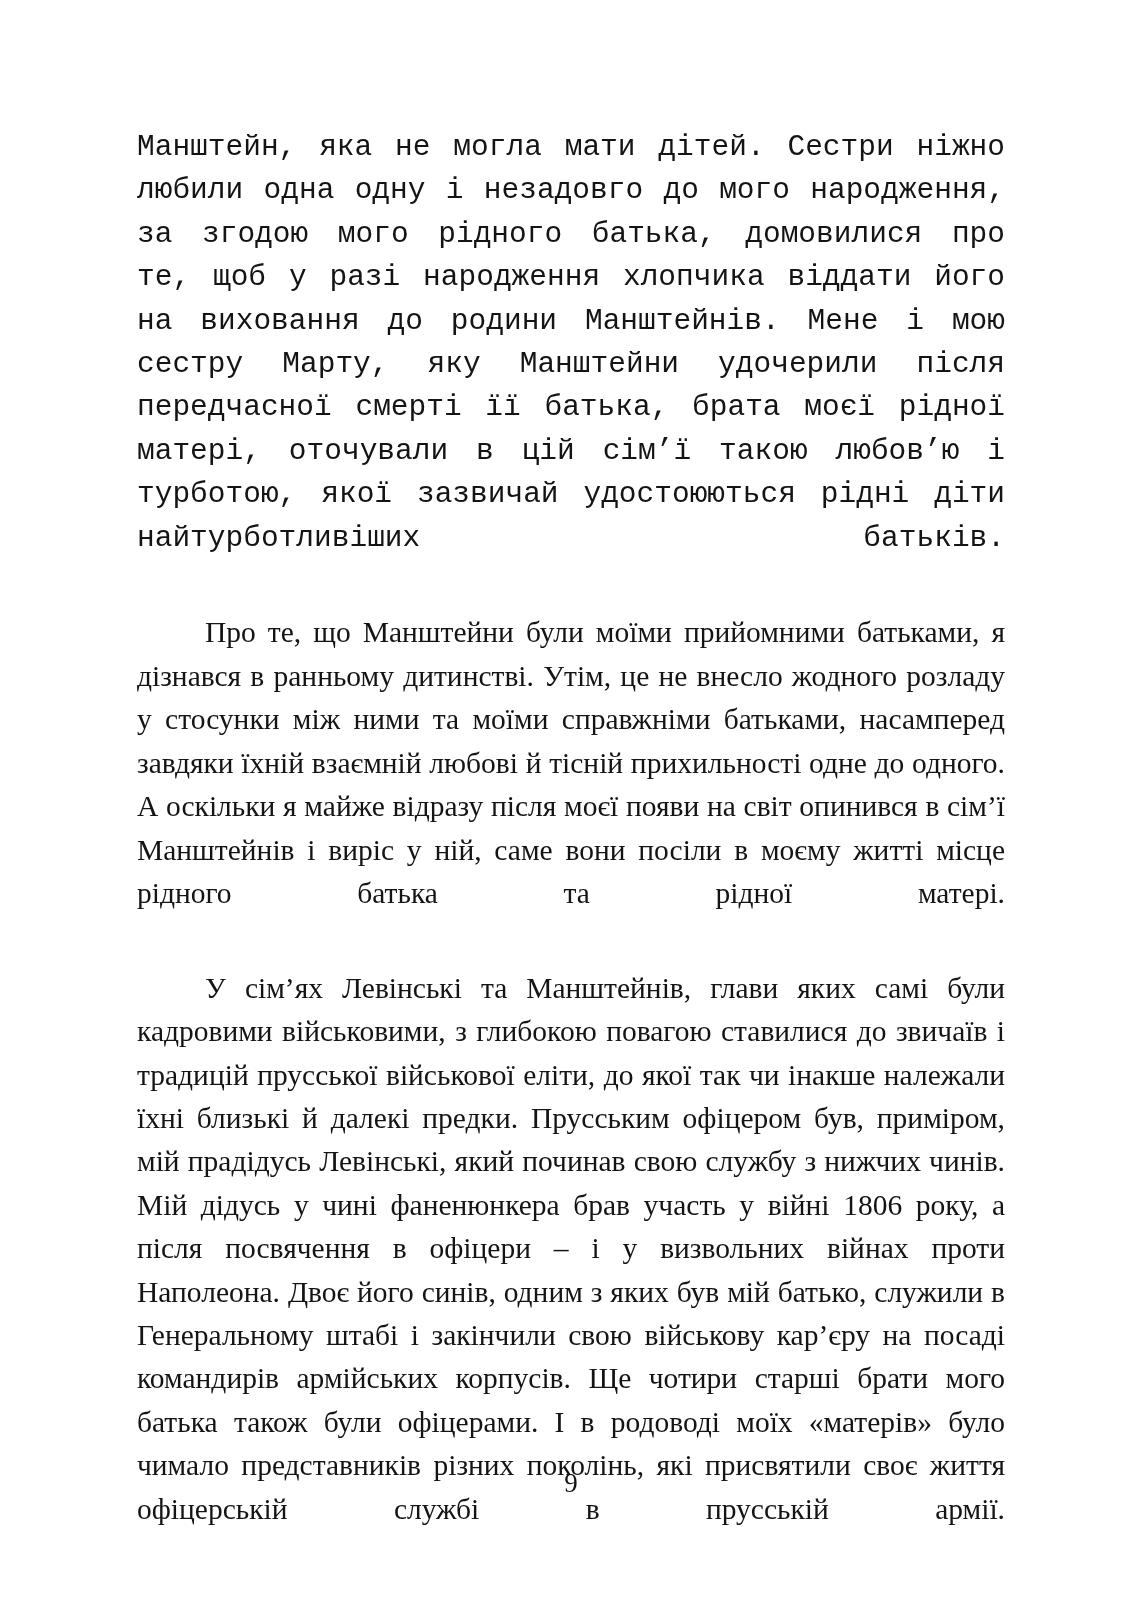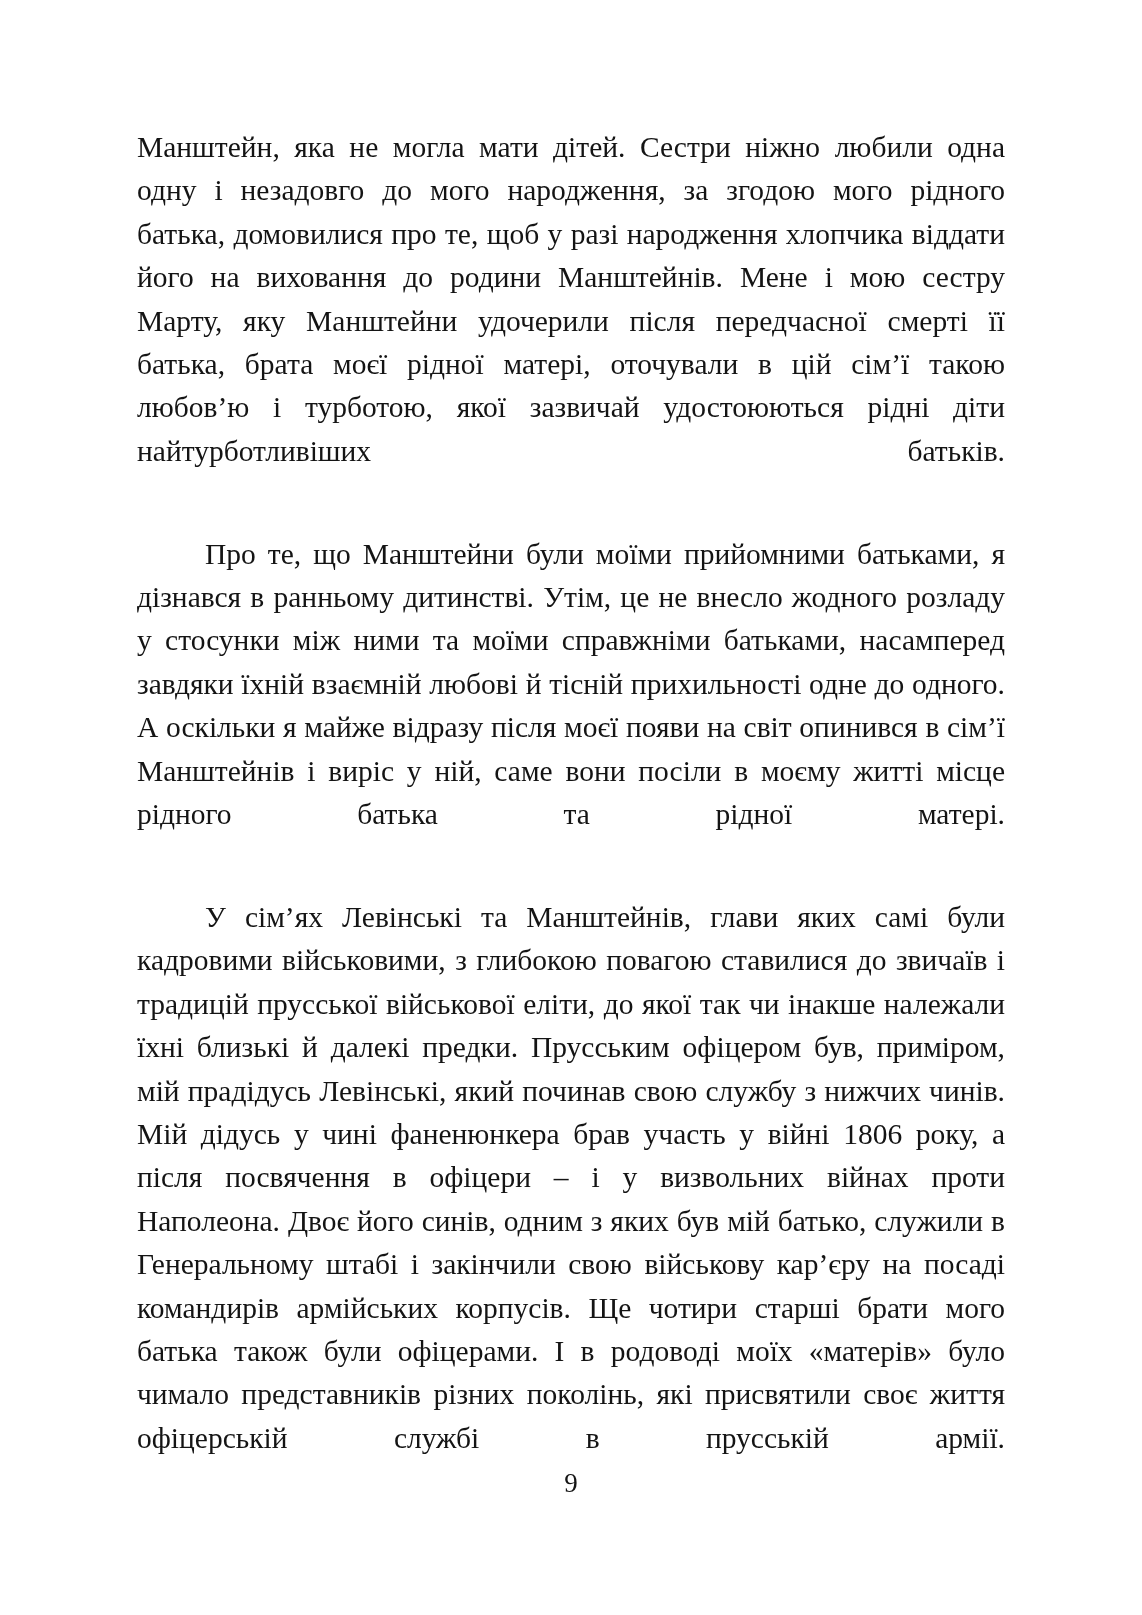--- a/index.html
+++ b/index.html
@@ -35,24 +35,25 @@
     text-align: justify;
     text-justify: inter-word;
     text-indent: 68px;
     hyphens: manual;
     -webkit-hyphens: manual;
     word-spacing: 0.2px;
   }
 
   .body-paragraph.first {
     text-indent: 0;
+    font-family: Liberation Mono, monospace;
   }
 
   .body-paragraph + .body-paragraph {
-    margin-top: 16px;
+    margin-top: 8px;
   }
 
   
   .body-paragraph::after {
     content: "";
     display: inline-block;
     width: 100%;
   }
 
   .page-number {

